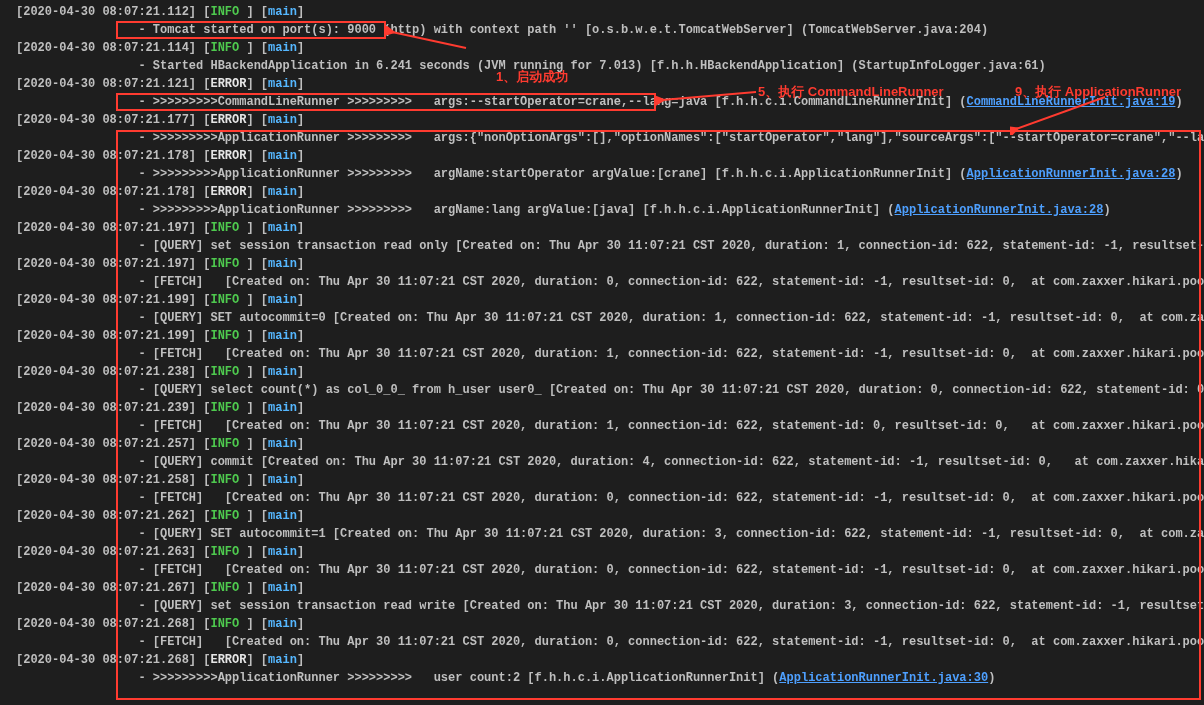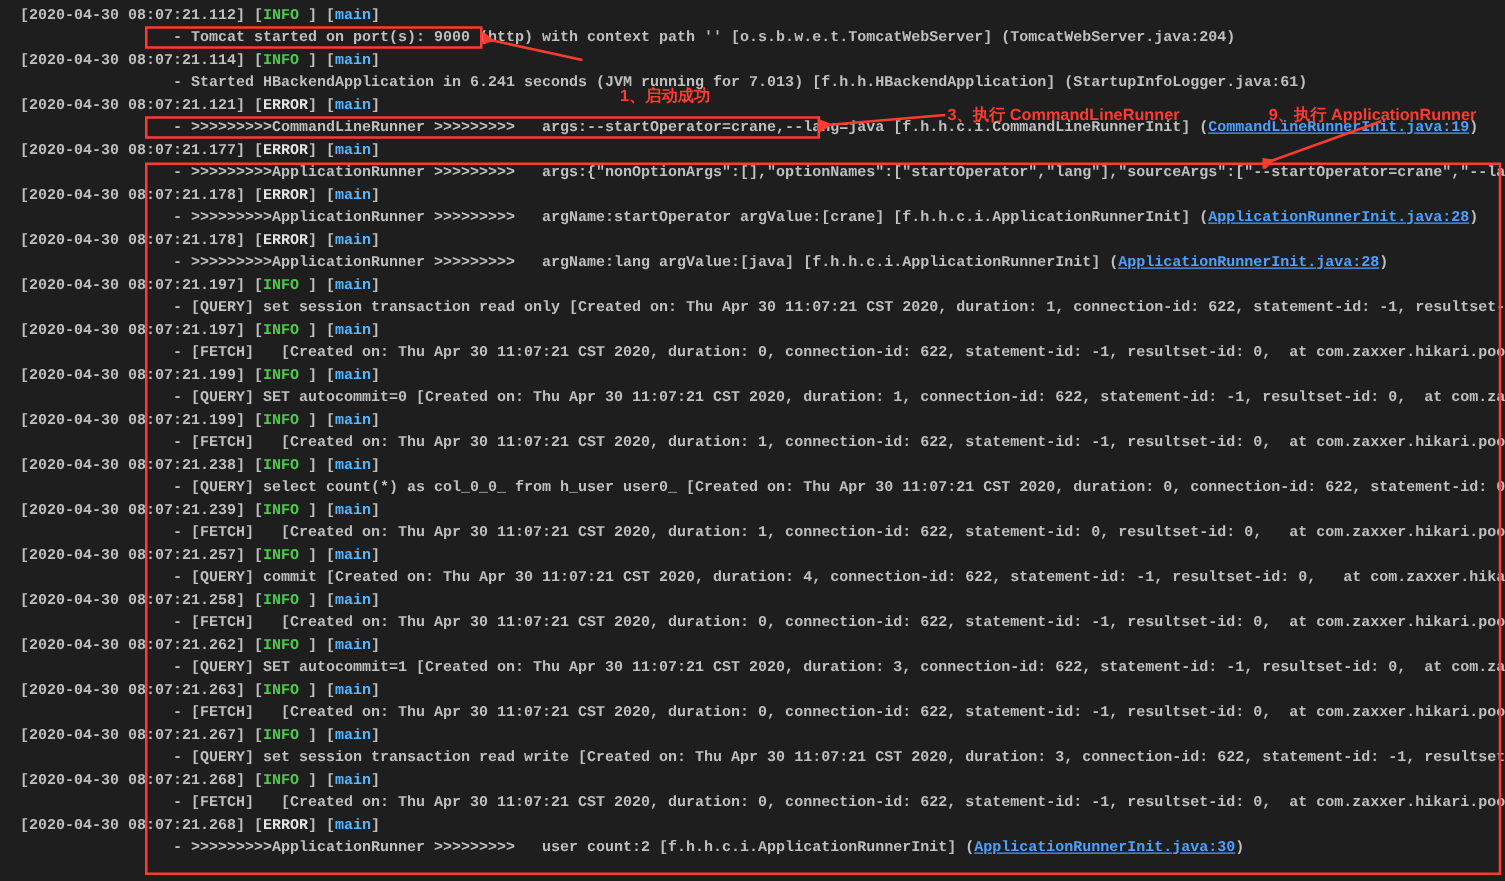--- a/index.html
+++ b/index.html
@@ -47,21 +47,21 @@
 </head>
 <body>
 
 <div class="log" id="log"><span class="line"><span>[2020-04-30 08:07:21.112]</span><span> [</span><span class="info">INFO </span><span>] [</span><span class="thread">main</span><span>]</span></span><span class="line"><span>                 - Tomcat started on port(s): 9000 (http) with context path '' [o.s.b.w.e.t.TomcatWebServer] (TomcatWebServer.java:204)</span></span><span class="line"><span>[2020-04-30 08:07:21.114]</span><span> [</span><span class="info">INFO </span><span>] [</span><span class="thread">main</span><span>]</span></span><span class="line"><span>                 - Started HBackendApplication in 6.241 seconds (JVM running for 7.013) [f.h.h.HBackendApplication] (StartupInfoLogger.java:61)</span></span><span class="line"><span>[2020-04-30 08:07:21.121]</span><span> [</span><span class="error">ERROR</span><span>] [</span><span class="thread">main</span><span>]</span></span><span class="line"><span>                 - &gt;&gt;&gt;&gt;&gt;&gt;&gt;&gt;&gt;CommandLineRunner &gt;&gt;&gt;&gt;&gt;&gt;&gt;&gt;&gt;   args:--startOperator=crane,--lang=java [f.h.h.c.i.CommandLineRunnerInit] (</span><span class="link">CommandLineRunnerInit.java:19</span><span>)</span></span><span class="line"><span>[2020-04-30 08:07:21.177]</span><span> [</span><span class="error">ERROR</span><span>] [</span><span class="thread">main</span><span>]</span></span><span class="line"><span>                 - &gt;&gt;&gt;&gt;&gt;&gt;&gt;&gt;&gt;ApplicationRunner &gt;&gt;&gt;&gt;&gt;&gt;&gt;&gt;&gt;   args:{"nonOptionArgs":[],"optionNames":["startOperator","lang"],"sourceArgs":["--startOperator=crane","--lang=java"]} [f.</span></span><span class="line"><span>[2020-04-30 08:07:21.178]</span><span> [</span><span class="error">ERROR</span><span>] [</span><span class="thread">main</span><span>]</span></span><span class="line"><span>                 - &gt;&gt;&gt;&gt;&gt;&gt;&gt;&gt;&gt;ApplicationRunner &gt;&gt;&gt;&gt;&gt;&gt;&gt;&gt;&gt;   argName:startOperator argValue:[crane] [f.h.h.c.i.ApplicationRunnerInit] (</span><span class="link">ApplicationRunnerInit.java:28</span><span>)</span></span><span class="line"><span>[2020-04-30 08:07:21.178]</span><span> [</span><span class="error">ERROR</span><span>] [</span><span class="thread">main</span><span>]</span></span><span class="line"><span>                 - &gt;&gt;&gt;&gt;&gt;&gt;&gt;&gt;&gt;ApplicationRunner &gt;&gt;&gt;&gt;&gt;&gt;&gt;&gt;&gt;   argName:lang argValue:[java] [f.h.h.c.i.ApplicationRunnerInit] (</span><span class="link">ApplicationRunnerInit.java:28</span><span>)</span></span><span class="line"><span>[2020-04-30 08:07:21.197]</span><span> [</span><span class="info">INFO </span><span>] [</span><span class="thread">main</span><span>]</span></span><span class="line"><span>                 - [QUERY] set session transaction read only [Created on: Thu Apr 30 11:07:21 CST 2020, duration: 1, connection-id: 622, statement-id: -1, resultset-id: 0, at com.z</span></span><span class="line"><span>[2020-04-30 08:07:21.197]</span><span> [</span><span class="info">INFO </span><span>] [</span><span class="thread">main</span><span>]</span></span><span class="line"><span>                 - [FETCH]   [Created on: Thu Apr 30 11:07:21 CST 2020, duration: 0, connection-id: 622, statement-id: -1, resultset-id: 0,  at com.zaxxer.hikari.pool.ProxyConnectio</span></span><span class="line"><span>[2020-04-30 08:07:21.199]</span><span> [</span><span class="info">INFO </span><span>] [</span><span class="thread">main</span><span>]</span></span><span class="line"><span>                 - [QUERY] SET autocommit=0 [Created on: Thu Apr 30 11:07:21 CST 2020, duration: 1, connection-id: 622, statement-id: -1, resultset-id: 0,  at com.zaxxer.hikari.poo</span></span><span class="line"><span>[2020-04-30 08:07:21.199]</span><span> [</span><span class="info">INFO </span><span>] [</span><span class="thread">main</span><span>]</span></span><span class="line"><span>                 - [FETCH]   [Created on: Thu Apr 30 11:07:21 CST 2020, duration: 1, connection-id: 622, statement-id: -1, resultset-id: 0,  at com.zaxxer.hikari.pool.ProxyConnectio</span></span><span class="line"><span>[2020-04-30 08:07:21.238]</span><span> [</span><span class="info">INFO </span><span>] [</span><span class="thread">main</span><span>]</span></span><span class="line"><span>                 - [QUERY] select count(*) as col_0_0_ from h_user user0_ [Created on: Thu Apr 30 11:07:21 CST 2020, duration: 0, connection-id: 622, statement-id: 0, resultset-id:</span></span><span class="line"><span>[2020-04-30 08:07:21.239]</span><span> [</span><span class="info">INFO </span><span>] [</span><span class="thread">main</span><span>]</span></span><span class="line"><span>                 - [FETCH]   [Created on: Thu Apr 30 11:07:21 CST 2020, duration: 1, connection-id: 622, statement-id: 0, resultset-id: 0,   at com.zaxxer.hikari.pool.ProxyPreparedS</span></span><span class="line"><span>[2020-04-30 08:07:21.257]</span><span> [</span><span class="info">INFO </span><span>] [</span><span class="thread">main</span><span>]</span></span><span class="line"><span>                 - [QUERY] commit [Created on: Thu Apr 30 11:07:21 CST 2020, duration: 4, connection-id: 622, statement-id: -1, resultset-id: 0,   at com.zaxxer.hikari.pool.ProxyCo</span></span><span class="line"><span>[2020-04-30 08:07:21.258]</span><span> [</span><span class="info">INFO </span><span>] [</span><span class="thread">main</span><span>]</span></span><span class="line"><span>                 - [FETCH]   [Created on: Thu Apr 30 11:07:21 CST 2020, duration: 0, connection-id: 622, statement-id: -1, resultset-id: 0,  at com.zaxxer.hikari.pool.ProxyConnectio</span></span><span class="line"><span>[2020-04-30 08:07:21.262]</span><span> [</span><span class="info">INFO </span><span>] [</span><span class="thread">main</span><span>]</span></span><span class="line"><span>                 - [QUERY] SET autocommit=1 [Created on: Thu Apr 30 11:07:21 CST 2020, duration: 3, connection-id: 622, statement-id: -1, resultset-id: 0,  at com.zaxxer.hikari.poo</span></span><span class="line"><span>[2020-04-30 08:07:21.263]</span><span> [</span><span class="info">INFO </span><span>] [</span><span class="thread">main</span><span>]</span></span><span class="line"><span>                 - [FETCH]   [Created on: Thu Apr 30 11:07:21 CST 2020, duration: 0, connection-id: 622, statement-id: -1, resultset-id: 0,  at com.zaxxer.hikari.pool.ProxyConnectio</span></span><span class="line"><span>[2020-04-30 08:07:21.267]</span><span> [</span><span class="info">INFO </span><span>] [</span><span class="thread">main</span><span>]</span></span><span class="line"><span>                 - [QUERY] set session transaction read write [Created on: Thu Apr 30 11:07:21 CST 2020, duration: 3, connection-id: 622, statement-id: -1, resultset-id: 0,    a</span></span><span class="line"><span>[2020-04-30 08:07:21.268]</span><span> [</span><span class="info">INFO </span><span>] [</span><span class="thread">main</span><span>]</span></span><span class="line"><span>                 - [FETCH]   [Created on: Thu Apr 30 11:07:21 CST 2020, duration: 0, connection-id: 622, statement-id: -1, resultset-id: 0,  at com.zaxxer.hikari.pool.ProxyConnectio</span></span><span class="line"><span>[2020-04-30 08:07:21.268]</span><span> [</span><span class="error">ERROR</span><span>] [</span><span class="thread">main</span><span>]</span></span><span class="line"><span>                 - &gt;&gt;&gt;&gt;&gt;&gt;&gt;&gt;&gt;ApplicationRunner &gt;&gt;&gt;&gt;&gt;&gt;&gt;&gt;&gt;   user count:2 [f.h.h.c.i.ApplicationRunnerInit] (</span><span class="link">ApplicationRunnerInit.java:30</span><span>)</span></span></div>
 
 <div class="box-red" style="left:116px; top:21px; width:270px; height:18px;"></div>
 <div class="box-red" style="left:116px; top:93px; width:540px; height:18px;"></div>
 <div class="box-red" style="left:116px; top:130px; width:1085px; height:570px;"></div>
 
 <div class="ann" style="left:496px; top:40px;margin-top:28px;">1、启动成功</div>
-<div class="ann" style="left:758px; top:83px;">3、执行 CommandLineRunner</div>
+<div class="ann" style="left:758px; top:83px;">5、执行 CommandLineRunner</div>
 <div class="ann" style="left:1015px; top:83px;">9、执行 ApplicationRunner</div>
 
 <svg class="arrow" style="left:386px; top:26px; width:90px; height:30px;">
   <defs>
       <marker id="ah1" markerWidth="8" markerHeight="8" refX="2" refY="4" orient="auto">
         <path d="M8,0 L0,4 L8,8 Z" fill="#ff3b30"></path>
       </marker>
     </defs>
   <line x1="80" y1="22" x2="6" y2="6" stroke="#ff3b30" stroke-width="2" marker-end="url(#ah1)"></line>
 </svg>

